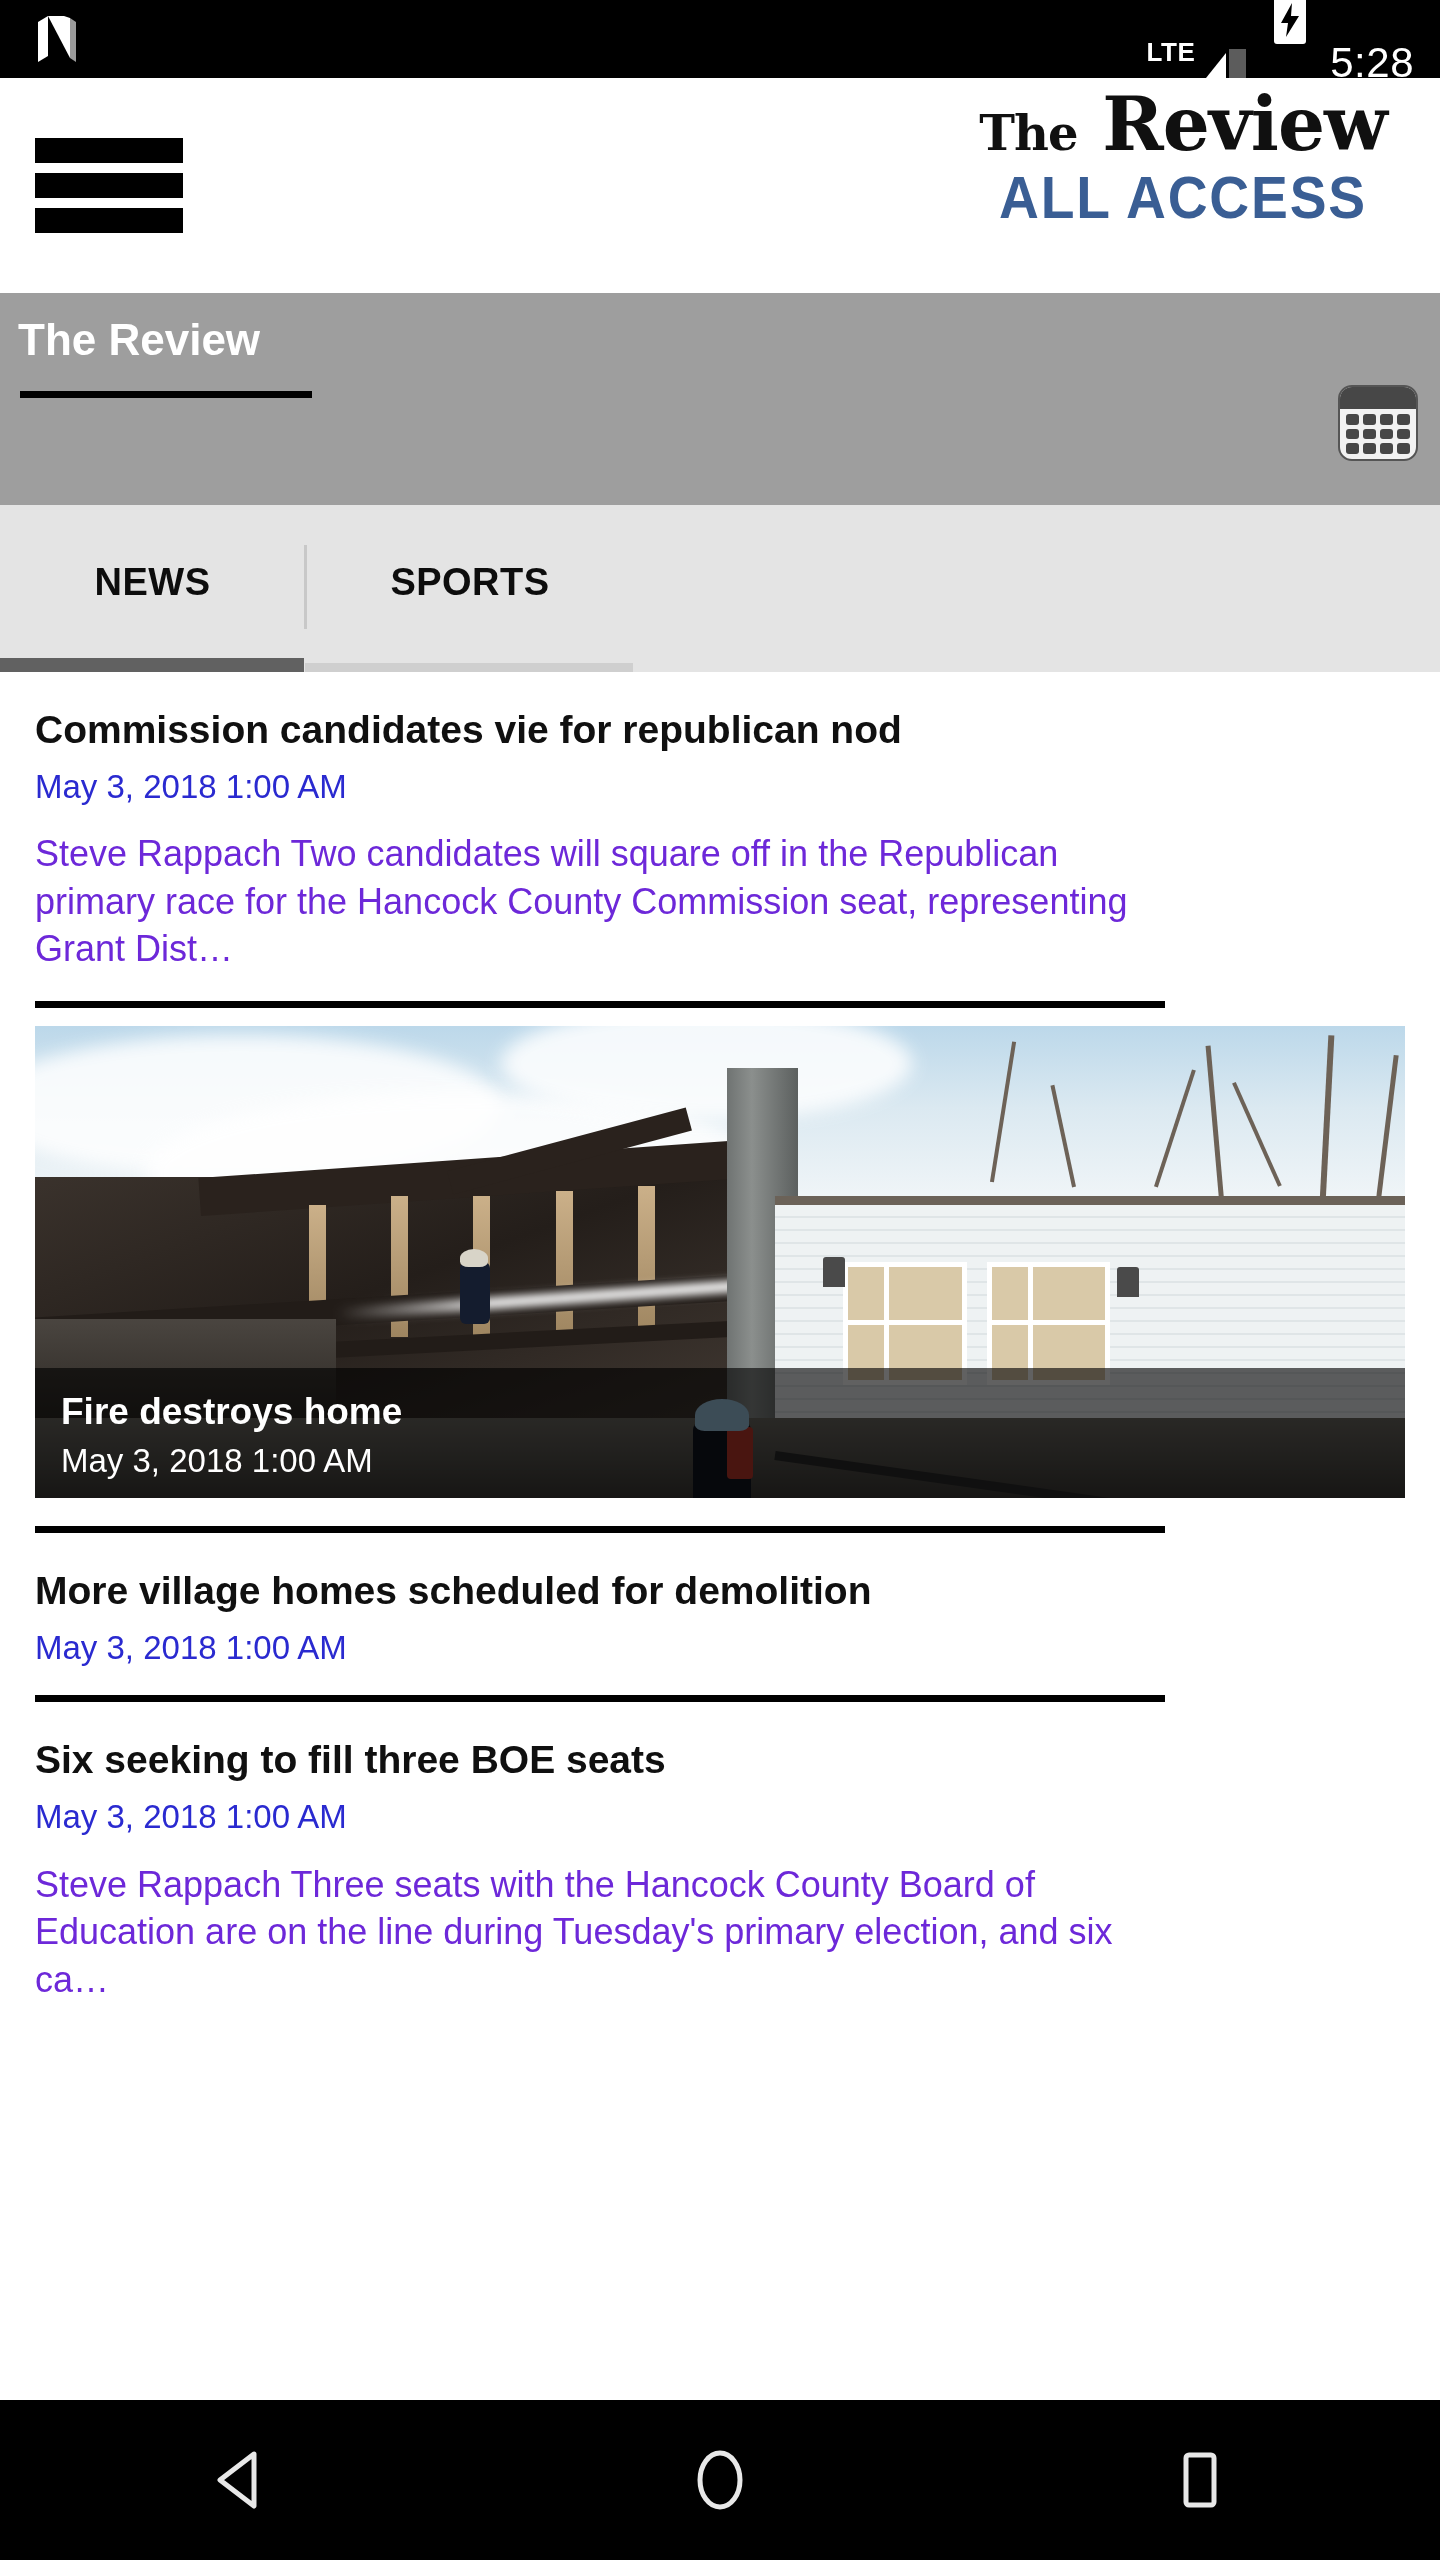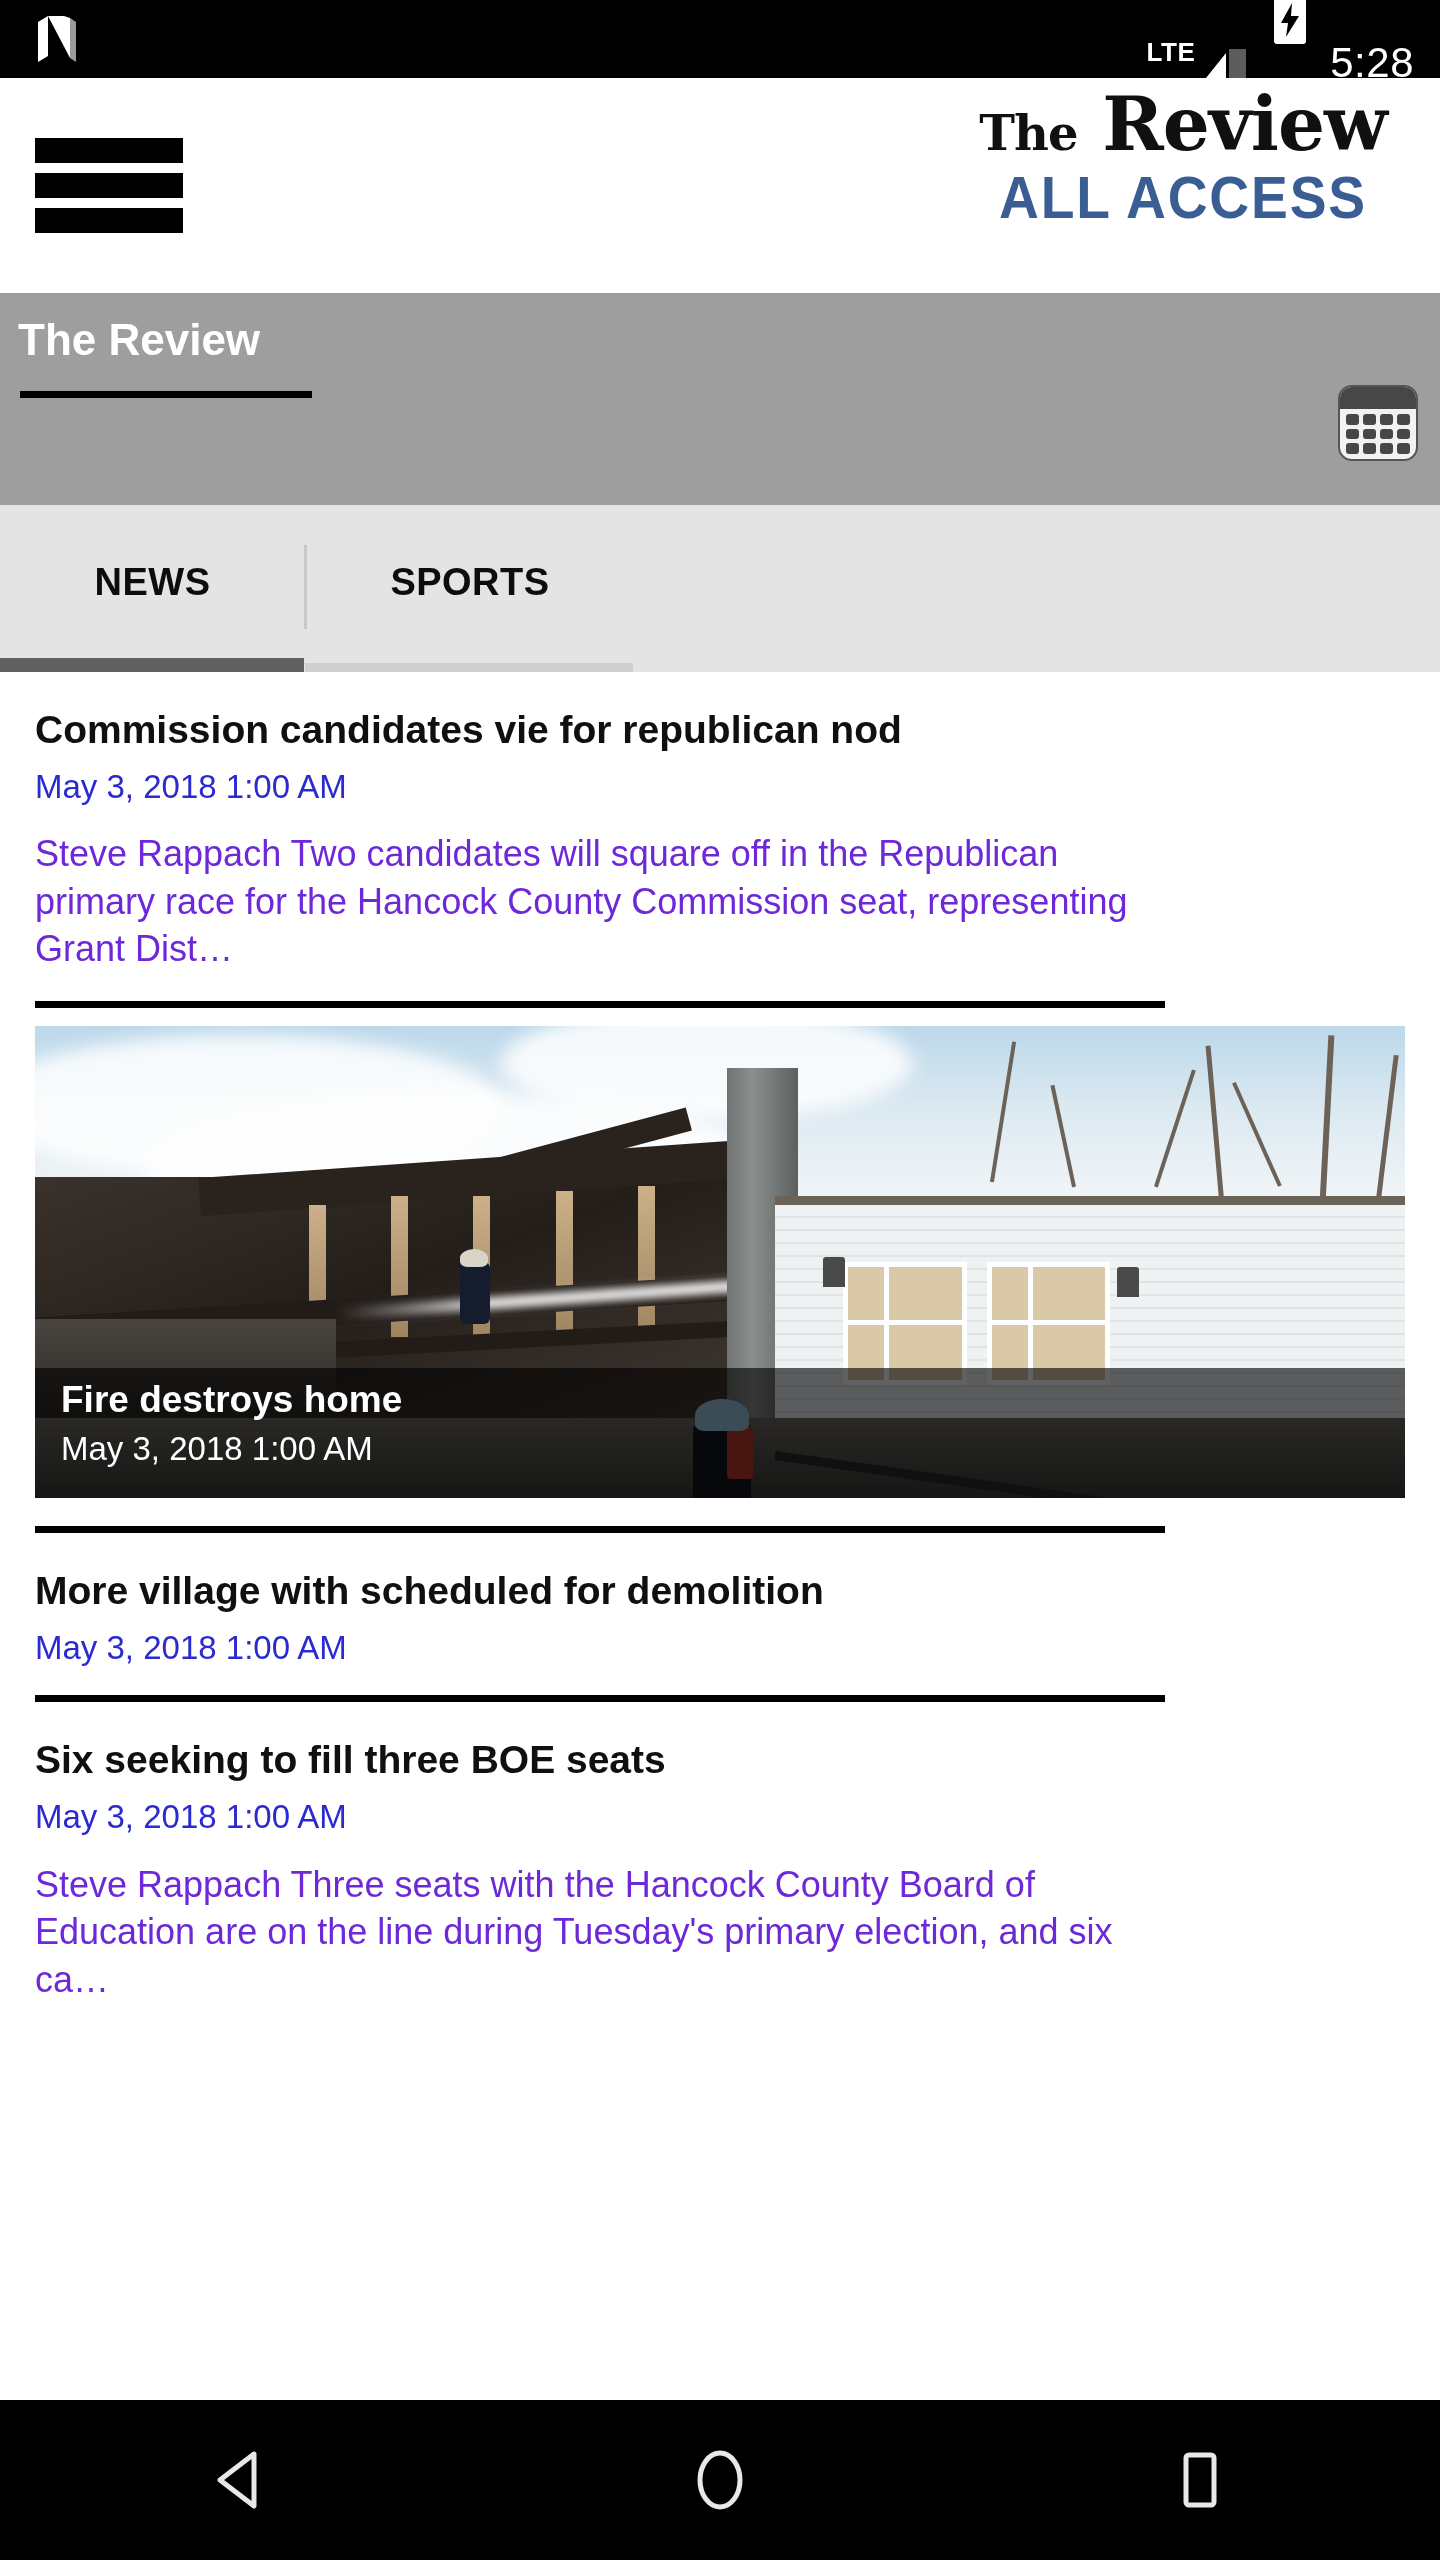--- a/index.html
+++ b/index.html
@@ -138,21 +138,21 @@
   .ff2 { position: absolute; left: 48%; top: 84%; width: 58px; height: 96px; background: #111620; border-radius: 8px; }
   .ff2-h { position: absolute; left: 48.2%; top: 79%; width: 54px; height: 32px;
            background: #9fc7e2; border-radius: 50% 50% 18% 18%; }
   .ff2-v { position: absolute; left: 50.5%; top: 85%; width: 26px; height: 52px; background: #c0392b; border-radius: 4px; }
   .hose { position: absolute; left: 54%; top: 90%; width: 36%; height: 9px;
           background: #2b2b2b; transform: rotate(8deg); transform-origin: left center; }
 
   .caption-band {
     position: absolute; left: 0; bottom: 0; width: 100%; height: 130px;
     background: rgba(0,0,0,0.62); color: #fff;
-    padding: 12px 26px 0 26px;
+    padding: 24px 26px 0 26px;
   }
   .cap-title { font-size: 37px; font-weight: bold; line-height: 1.1; }
   .cap-date { font-size: 33px; font-weight: 400; padding-top: 10px; line-height: 1.1; }
 
   
   .navbar {
     position: absolute; bottom: 0; left: 0; width: 1440px; height: 160px;
     background: #000;
     display: flex; align-items: center; justify-content: space-around;
   }
@@ -307,21 +307,21 @@
         <div class="ff2-h"></div>
       </div>
       <div class="caption-band">
         <div class="cap-title">Fire destroys home</div>
         <div class="cap-date">May 3, 2018 1:00 AM</div>
       </div>
     </div>
     <div class="divider"></div>
 
     <div class="story">
-      <div class="story-title">More village with scheduled for demolition</div>
+      <div class="story-title">More village homes scheduled for demolition</div>
       <div class="story-date">May 3, 2018 1:00 AM</div>
     </div>
     <div class="divider"></div>
 
     <div class="story">
       <div class="story-title">Six seeking to fill three BOE seats</div>
       <div class="story-date">May 3, 2018 1:00 AM</div>
       <div class="story-excerpt">Steve Rappach Three seats with the Hancock County Board of Education are on the line during Tuesday's primary election, and six ca…</div>
     </div>
   </div>

